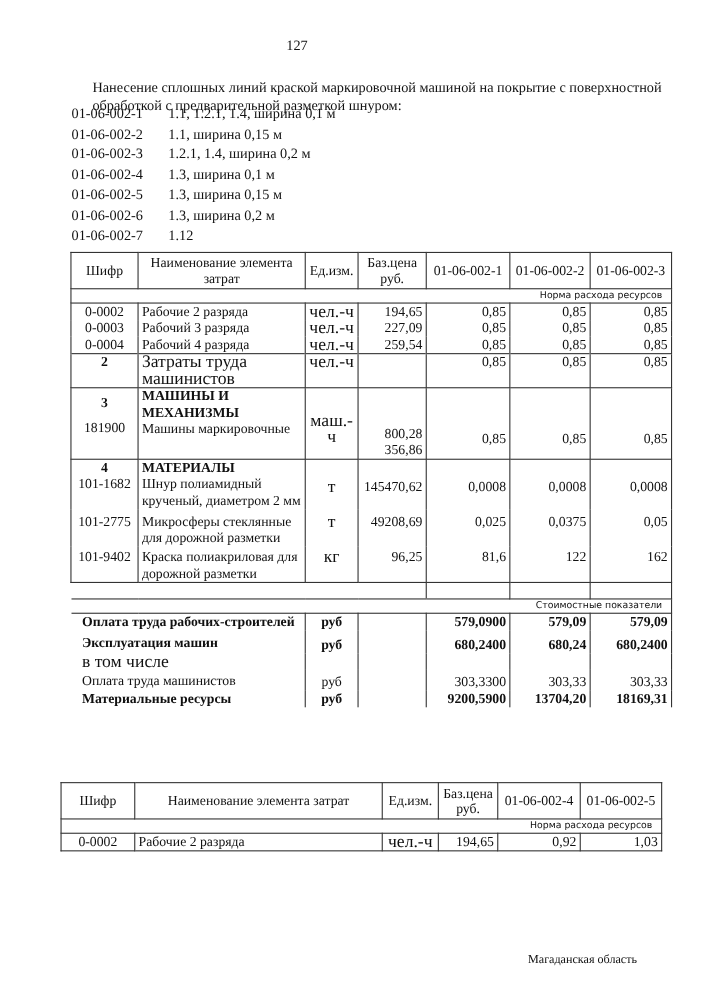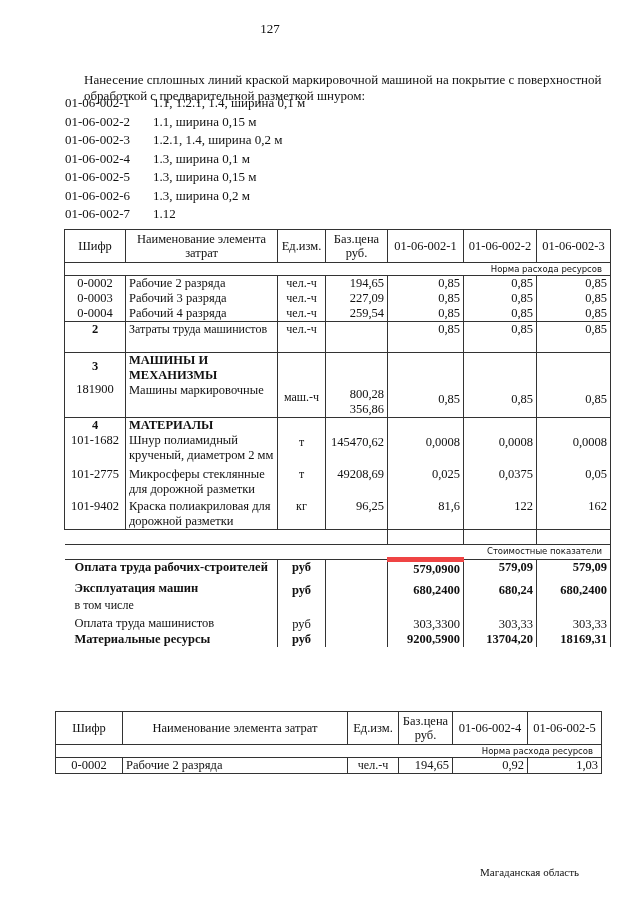--- a/index.html
+++ b/index.html
@@ -1,35 +1,35 @@
 <!DOCTYPE html>
 <html><head>
 <meta charset="utf-8">
 <style>
   html,body{margin:0;padding:0;background:#fff;}
   body{width:640px;height:905px;position:relative;overflow:hidden;font-family:"Liberation Serif","DejaVu Serif",serif;color:#111;}
   .abs{position:absolute;}
-  .pagenum{left:0;width:540px;top:21px;text-align:center;font-size:13px;}
+  .pagenum{left:0;width:540px;top:33px;text-align:center;font-size:13px;}
   .intro{left:84px;top:72px;width:530px;font-size:13px;line-height:16px;}
   .codes{left:65px;top:94px;font-size:13px;line-height:18.5px;}
   .codes .row{display:flex;}
   .codes .c{width:68px;}
   table{border-collapse:collapse;font-size:12.5px;}
   td{border:1px solid #333;padding:0 3px;vertical-align:top;line-height:15px;}
   .t1{position:absolute;left:64px;top:229px;width:546px;table-layout:fixed;}
   .t2{position:absolute;left:55px;top:711px;width:546px;table-layout:fixed;}
   .hdr td{vertical-align:middle;text-align:center;height:32px;}
   .hdr td.v{line-height:14px;}
   .norm td{border-left:none;border-right:none;text-align:right;font-family:"DejaVu Sans",sans-serif;font-size:8.5px;height:12px;line-height:12px;padding-right:8px;}
   .nb td{border-top:none;border-bottom:none;}
   .r{text-align:right;}
   .cc{text-align:center;}
   .b{font-weight:bold;}
   .u{}
-  .small{font-size:12px;}
+  .small{font-size:16px;}
   .footer{left:480px;top:866px;font-size:11px;}
 </style>
 </head>
 <body>
 
 <div class="abs pagenum">127</div>
 <div class="abs intro">Нанесение сплошных линий краской маркировочной машиной на покрытие с поверхностной обработкой с предварительной разметкой шнуром:</div>
 
 <div class="abs codes">
   <div class="row">
@@ -186,21 +186,21 @@
     <td></td>
   </tr>
   <tr class="norm">
     <td colspan="7" style="border-right:1px solid #333;">Стоимостные показатели</td>
   </tr>
 
   <tr class="nb">
     <td colspan="2" class="b" style="border-left:none;padding-left:10px;border-top:1px solid #333">Оплата труда рабочих-строителей</td>
     <td class="cc b" style="border-top:1px solid #333">руб</td>
     <td style="border-top:1px solid #333"></td>
-    <td class="r b" style="border-top:5px solid #ef4444">579,0900</td>
+    <td class="r b" style="border-top:1px solid #ef4444">579,0900</td>
     <td class="r b" style="border-top:1px solid #333">579,09</td>
     <td class="r b" style="border-top:1px solid #333">579,09</td>
   </tr>
   <tr class="nb">
     <td colspan="2" class="b" style="border-left:none;padding-left:10px;padding-top:4px">Эксплуатация машин</td>
     <td class="cc b" style="padding-top:6px">руб</td>
     <td></td>
     <td class="r b" style="padding-top:6px">680,2400</td>
     <td class="r b" style="padding-top:6px">680,24</td>
     <td class="r b" style="padding-top:6px">680,2400</td>

